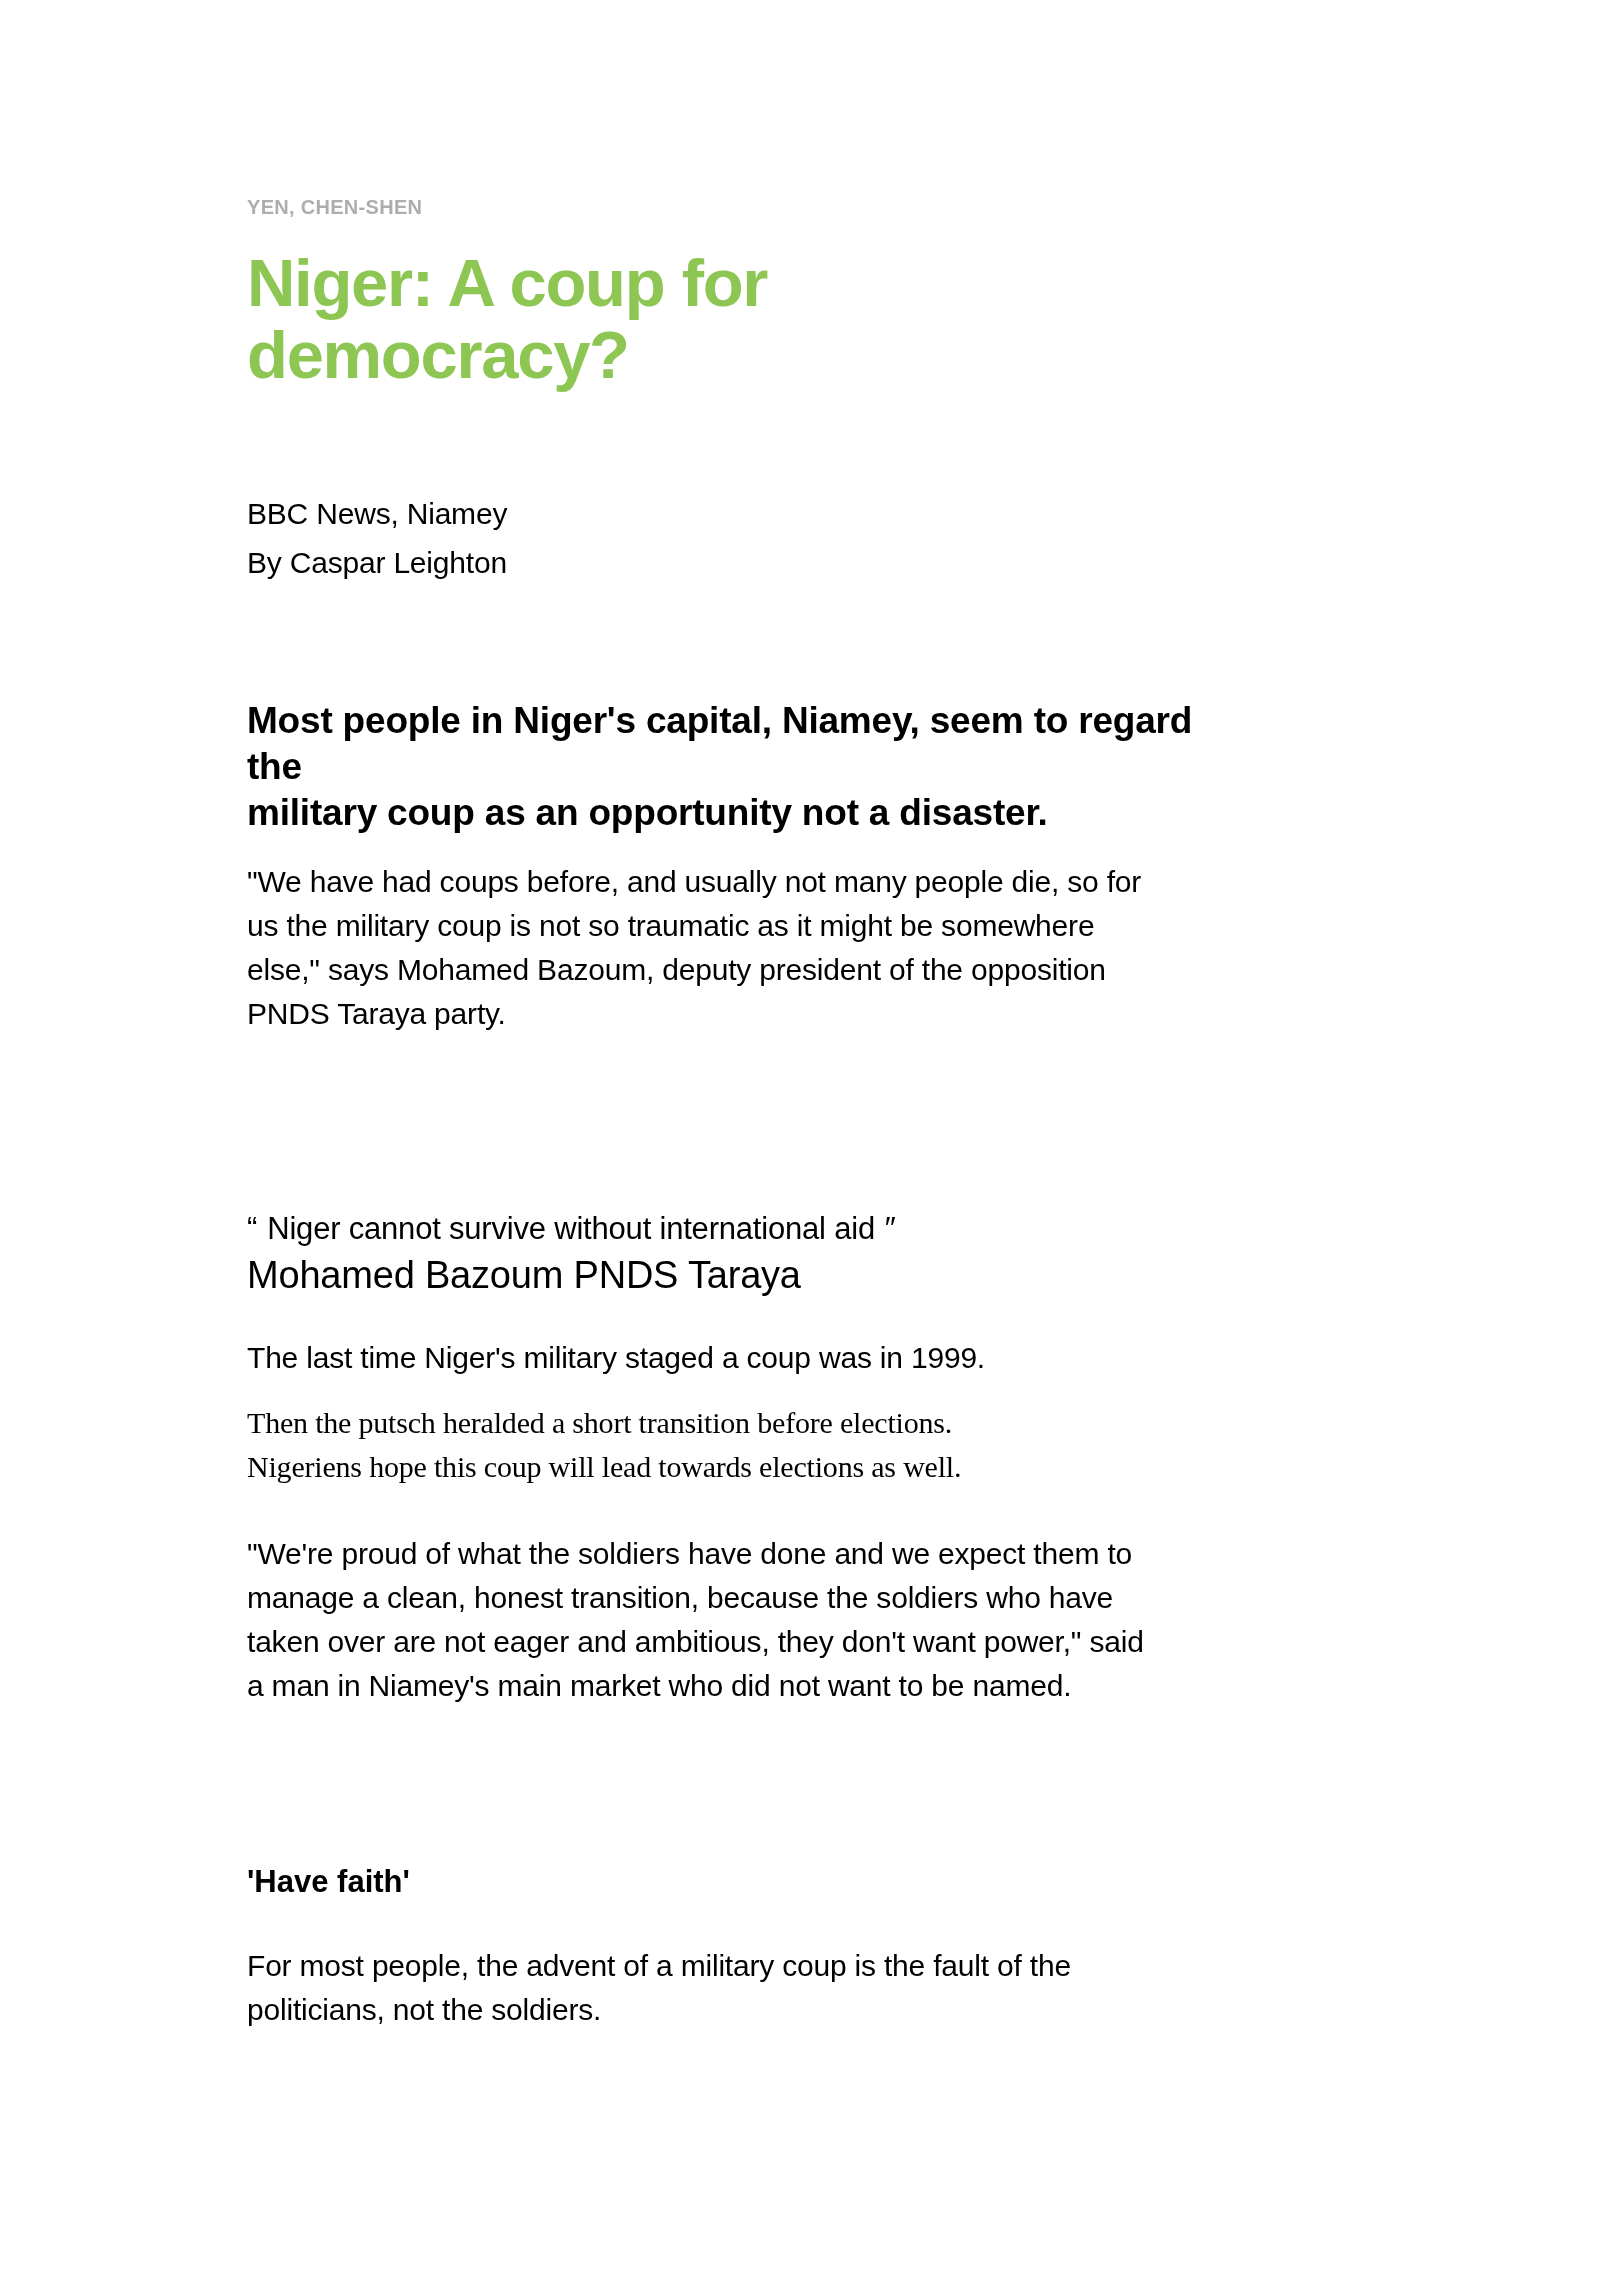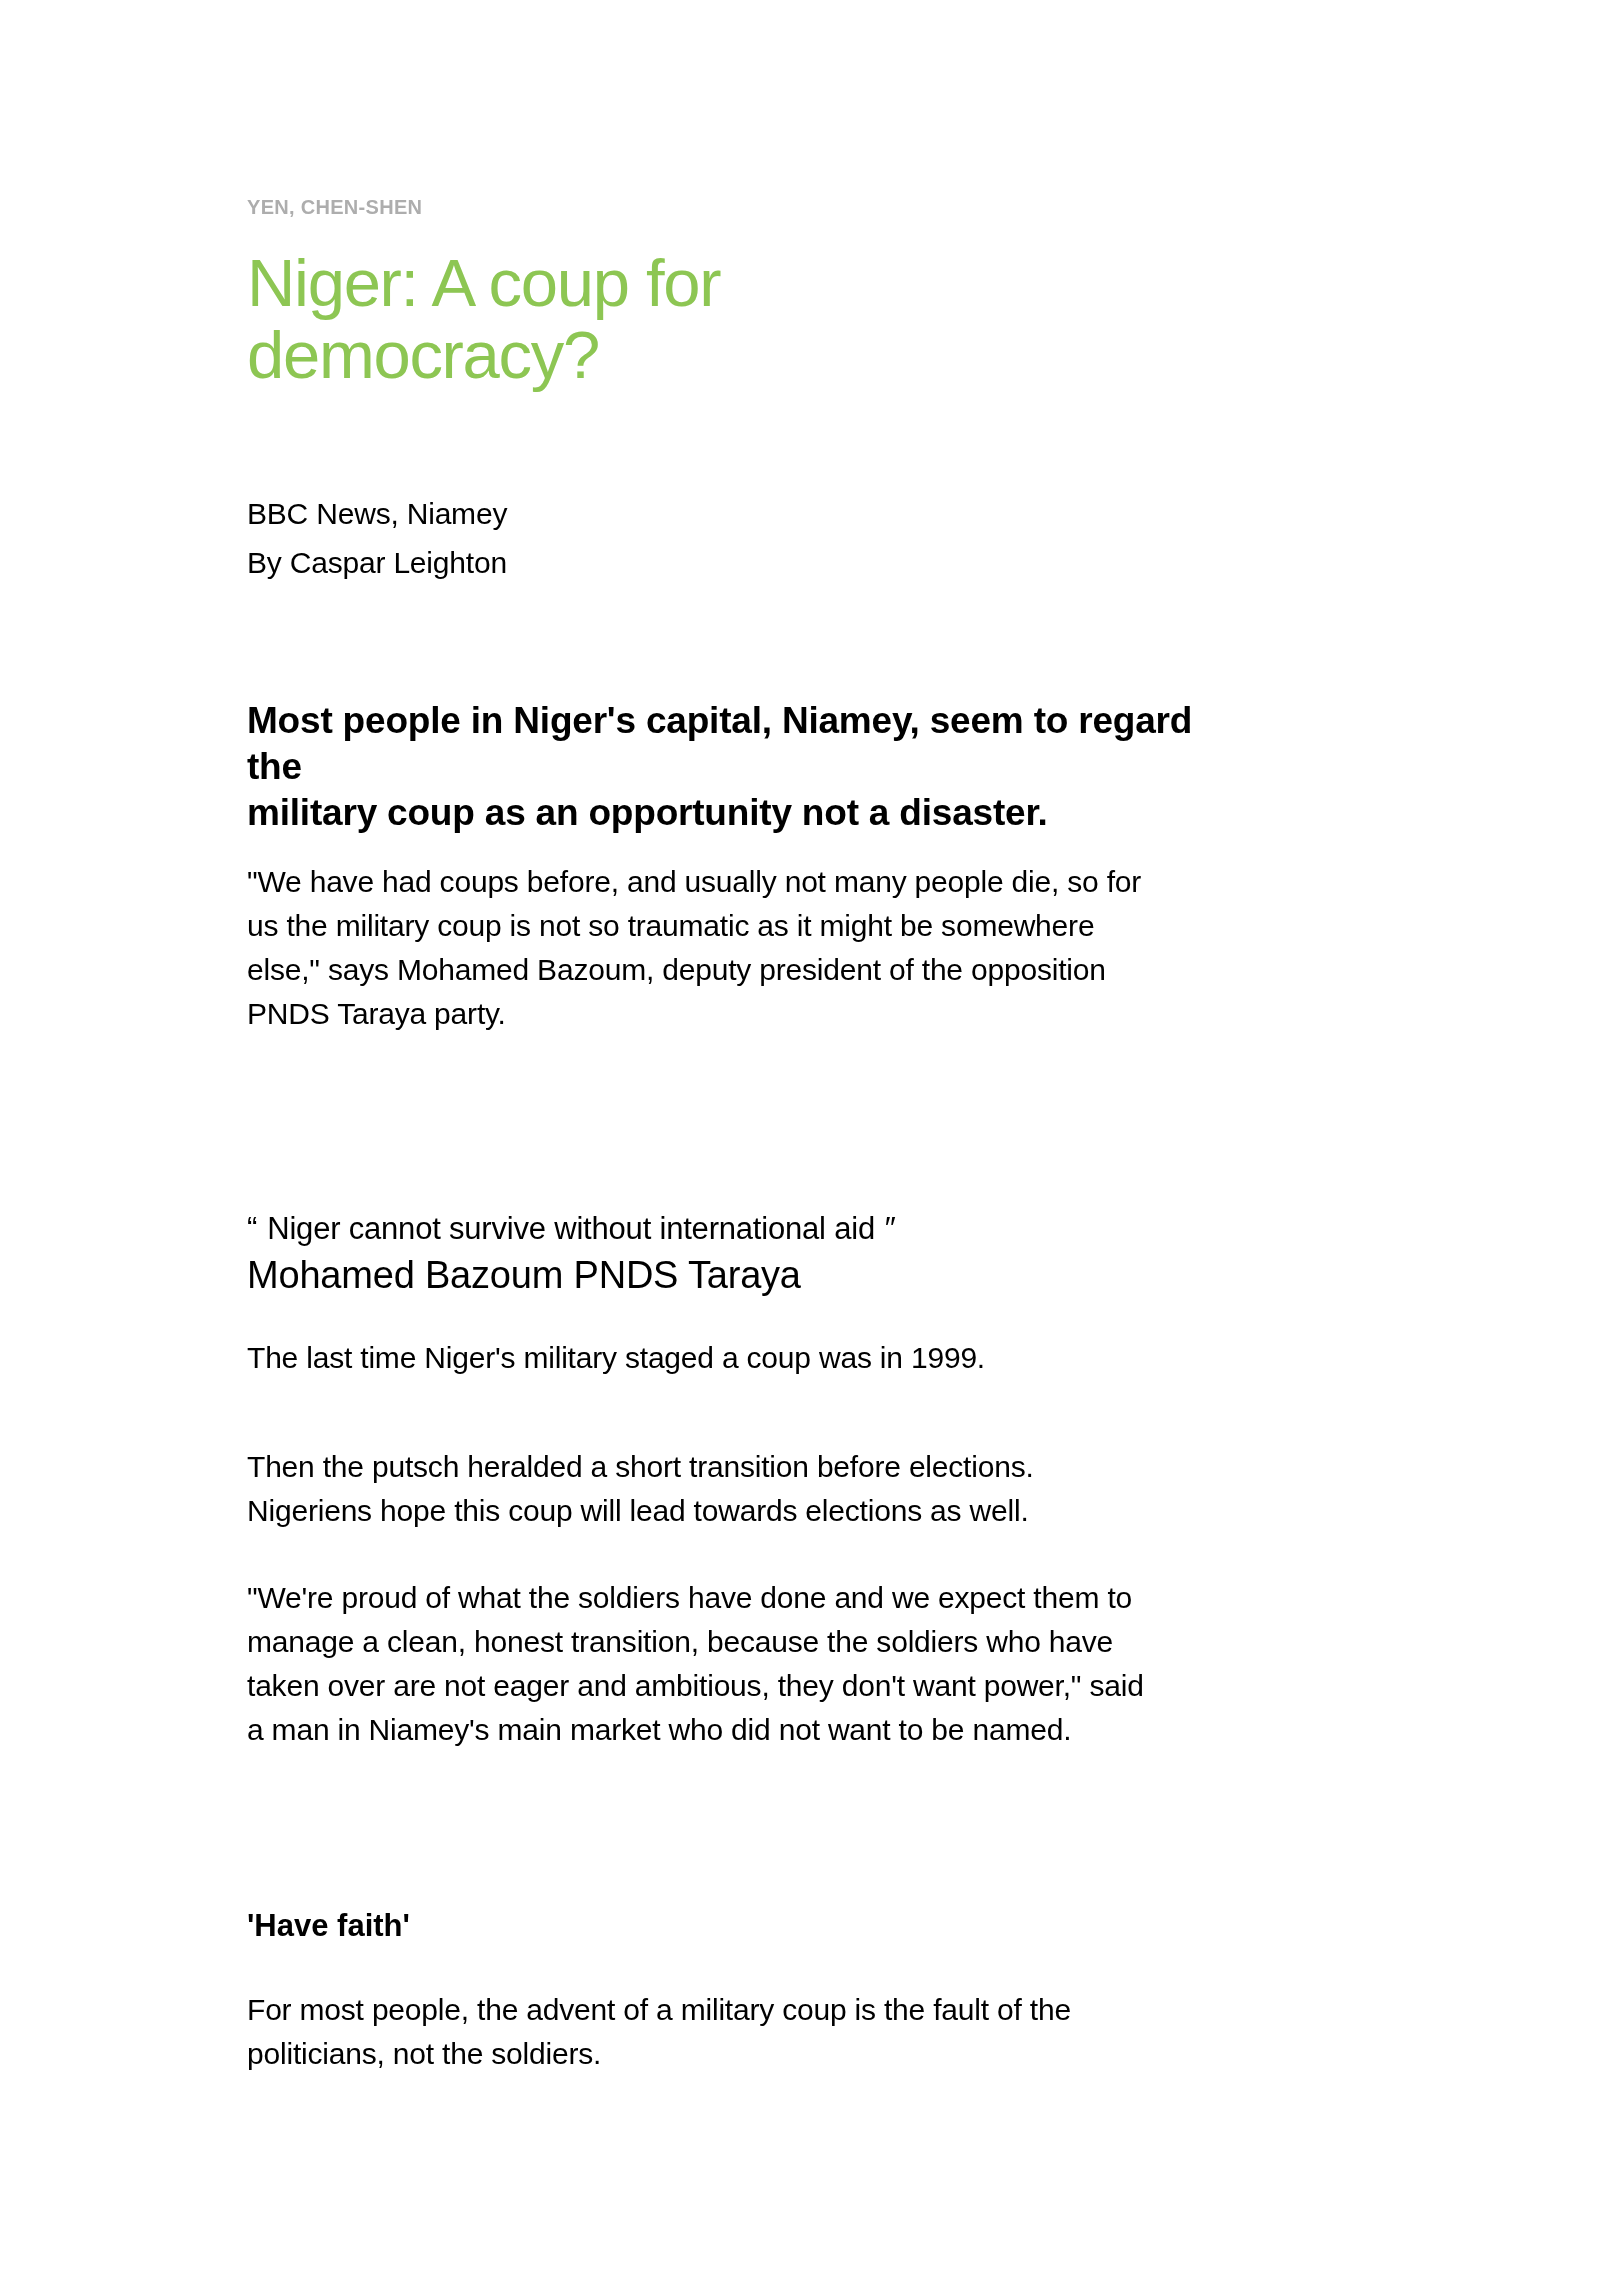--- a/index.html
+++ b/index.html
@@ -24,21 +24,21 @@
   .hdr-line {
     color: #adadad;
     font-weight: bold;
     font-size: 20px;
     line-height: 23.6px;
     letter-spacing: 0.3px;
   }
   .hdr-course { margin-top: 26px; }
   .title {
     color: #8dc653;
-    font-weight: normal;
+    font-weight: bold;
     font-size: 67px;
     line-height: 72px;
     letter-spacing: -1.3px;
     margin-top: 27.5px;
     white-space: pre-line;
   }
   .byline-block { margin-top: 98px; }
   .byline-line {
     font-size: 30px;
     line-height: 49px;
@@ -66,21 +66,21 @@
   }
   .pq-mark {
     font-weight: normal;
     font-size: 31px;
   }
   .pq-open  { margin-right: 0.32em; }
   .pq-close { margin-left: 0.32em; }
   .pq-text  { font-weight: normal; letter-spacing: -0.2px; }
   .pq-attr  { font-size: 38px; line-height: 46px; letter-spacing: -0.2px; }
   .p-last   { margin-top: 38px; }
-  .p-putsch { margin-top: 65px; }
+  .p-putsch { margin-top: 21px; font-family: Liberation Serif, serif; }
   .p-proud  { margin-top: 43px; }
   .subhead {
     margin-top: 151px;
     font-weight: bold;
     font-size: 31px;
     line-height: 46px;
   }
   .p-faith  { margin-top: 39px; }
 </style>
 </head>

